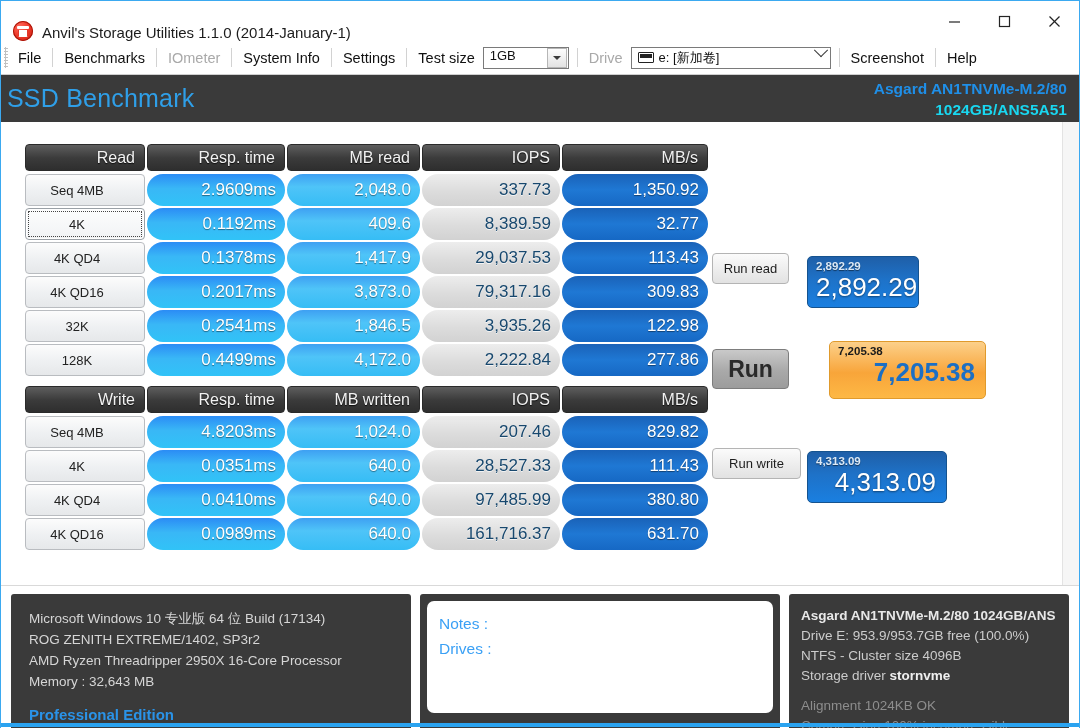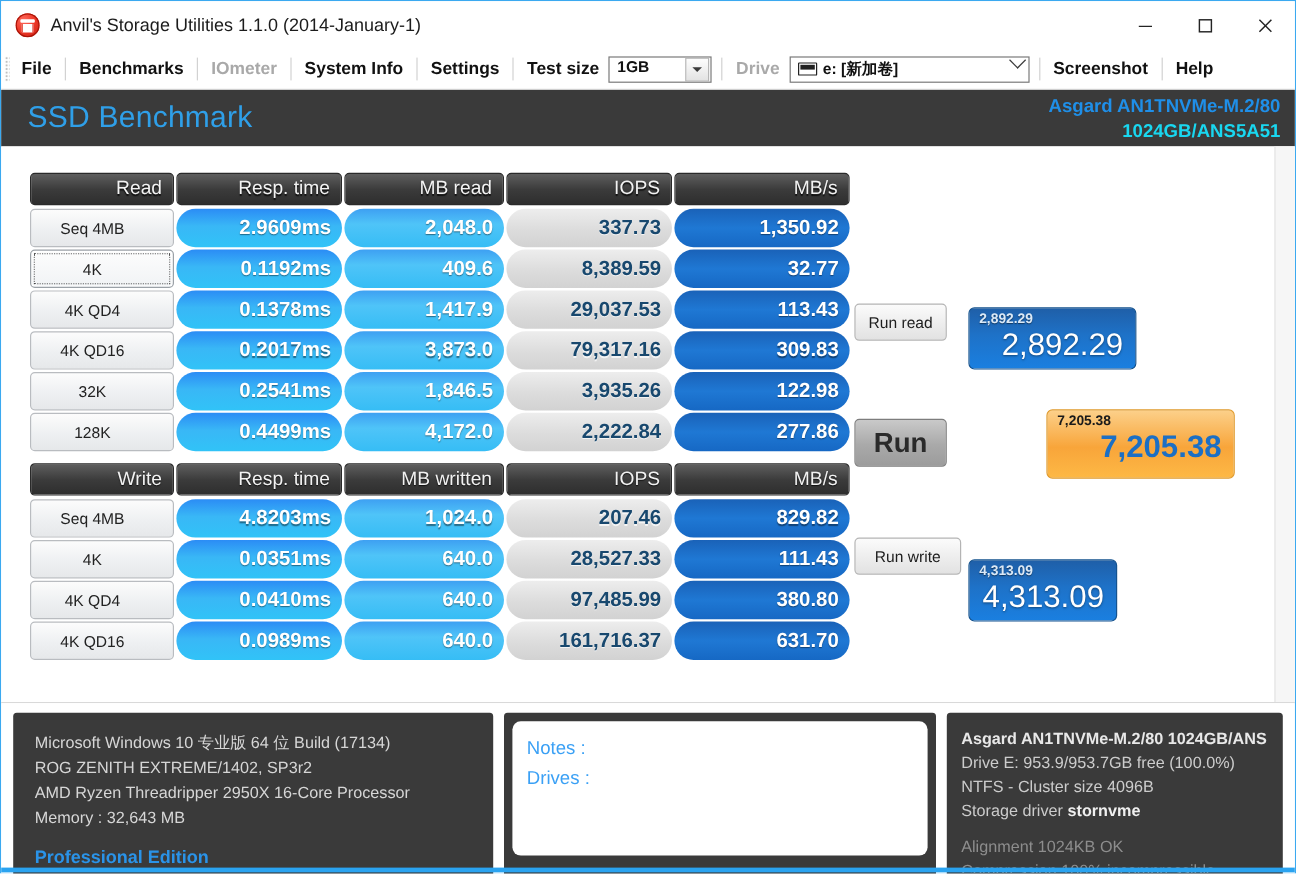--- a/index.html
+++ b/index.html
@@ -12,21 +12,21 @@
   #app{
     position:relative;width:1080px;height:728px;
     box-sizing:border-box;
     border:1px solid #3ba9f0;
     background:#ffffff;
   }
 
   
   .titlebar{
     position:relative;height:40px;background:#ffffff;
-    display:flex;align-items:center;
+    display:flex;align-items:flex-end;
   }
   .tb-icon{
     width:20px;height:20px;border-radius:50%;margin-left:12px;margin-right:9px;
     background:radial-gradient(circle at 35% 30%,#ff6b5e 0%,#ef3a2a 45%,#c81c10 100%);
     position:relative;flex:0 0 auto;
     box-shadow:0 0 0 1px #a81508 inset;
   }
   .tb-icon::before{
     content:"";position:absolute;left:4px;top:5px;width:12px;height:3px;
     background:#fff;border-radius:1px;
@@ -48,21 +48,20 @@
     color:#242424;font-size:15px;cursor:default;
   }
   .tb-btn svg{display:block;}
 
   
   .menubar{
     height:33px;background:#ffffff;display:flex;align-items:center;
     border-bottom:1px solid #cfcfcf;
     position:relative;
     padding-left:6px;
-    font-weight:bold;
   }
   .menubar::before{
     content:"";position:absolute;left:3px;top:6px;bottom:6px;width:4px;
     background-image:radial-gradient(circle,#b5b5b5 1px,transparent 1.2px);
     background-size:3px 3px;
     opacity:.85;
   }
   .menu-item{
     font-size:14.5px;color:#111;padding:0 11px;line-height:20px;white-space:nowrap;
   }
@@ -101,21 +100,21 @@
     width:9px;height:9px;border-right:1.5px solid #3a3a3a;border-bottom:1.5px solid #3a3a3a;
     transform:rotate(45deg) translate(-2px,-2px);
   }
 
   
   .hdrband{
     height:47px;background:#3a3a3a;position:relative;
     display:flex;align-items:center;
   }
   .hdr-title{
-    font-size:25px;color:#2f9fe8;letter-spacing:.2px;padding-left:22px;
+    font-size:25px;color:#2f9fe8;letter-spacing:.2px;padding-left:6px;
     font-weight:400;
   }
   .hdr-right{
     position:absolute;right:12px;top:3px;text-align:right;line-height:21px;
   }
   .hdr-r1{font-size:15.5px;font-weight:bold;color:#1f8fe8;}
   .hdr-r2{font-size:15.5px;font-weight:bold;color:#19d7f0;}
 
   
   .canvas{
@@ -126,21 +125,21 @@
     position:absolute;right:0;top:0;bottom:0;width:16px;background:#f6f6f6;
     border-left:1px solid #e3e3e3;
   }
 
   
   .tbl{position:absolute;left:24px;}
   .row{display:flex;height:32px;margin-bottom:2px;}
   .row.hdr{height:27px;margin-bottom:3px;}
   .cell{
     box-sizing:border-box;height:100%;display:flex;align-items:center;
-    justify-content:flex-end;padding-right:9px;font-size:17px;font-weight:bold;
+    justify-content:flex-end;padding-right:9px;font-size:17px;font-weight:normal;
     border-radius:16px;margin-right:2px;color:#fff;
     text-shadow:0 1px 1px rgba(0,0,0,.45);
   }
   .c-label{width:120px;}
   .c-resp{width:138px;}
   .c-mb{width:133px;}
   .c-iops{width:138px;}
   .c-mbs{width:146px;margin-right:0;}
 
   .cell.head{
@@ -392,31 +391,31 @@
           <div class="cell blueB c-mb">640.0</div>
           <div class="cell grey c-iops">161,716.37</div>
           <div class="cell blueDark c-mbs">631.70</div>
         </div>
       </div>
 
     <div class="runbtn" style="left:711px;top:131px;width:77px;height:31px">Run read</div>
     <div class="runbtn big" style="left:711px;top:227px;width:77px;height:40px">Run</div>
     <div class="runbtn" style="left:711px;top:326px;width:89px;height:31px">Run write</div>
 
-    <div class="scorebox blue" style="left:806px;top:134px;width:140px;height:52px">
+    <div class="scorebox blue" style="left:806px;top:134px;width:112px;height:52px">
       <div class="small">2,892.29</div>
       <div class="big">2,892.29</div>
     </div>
 
-    <div class="scorebox gold" style="left:871px;top:219px;width:157px;height:58px">
+    <div class="scorebox gold" style="left:828px;top:219px;width:157px;height:58px">
       <div class="small">7,205.38</div>
       <div class="big">7,205.38</div>
     </div>
 
-    <div class="scorebox blue" style="left:806px;top:344px;width:124px;height:52px">
+    <div class="scorebox blue" style="left:806px;top:329px;width:140px;height:52px">
       <div class="small">4,313.09</div>
       <div class="big">4,313.09</div>
     </div>
 
     <div class="scrollbar"></div>
   </div>
 
   <div class="bottom">
     <div class="panel sysinfo">
       <div class="sys-line">Microsoft Windows 10 专业版 64 位 Build (17134)</div>

